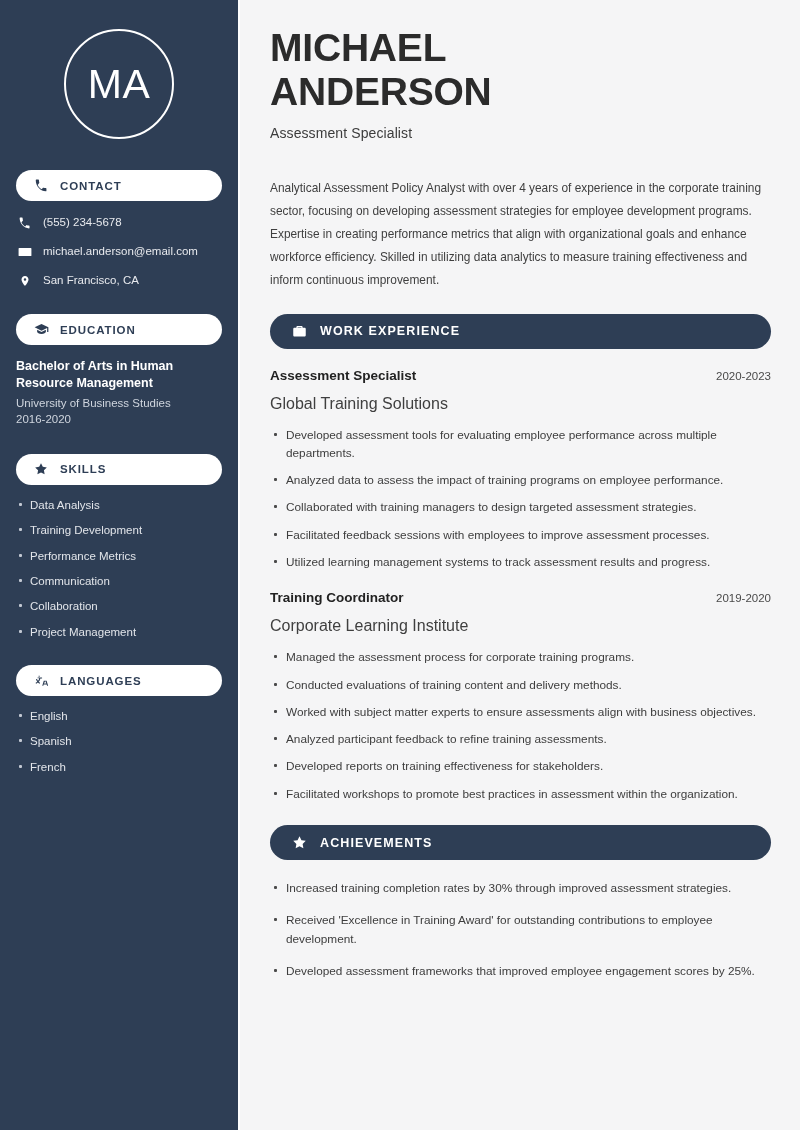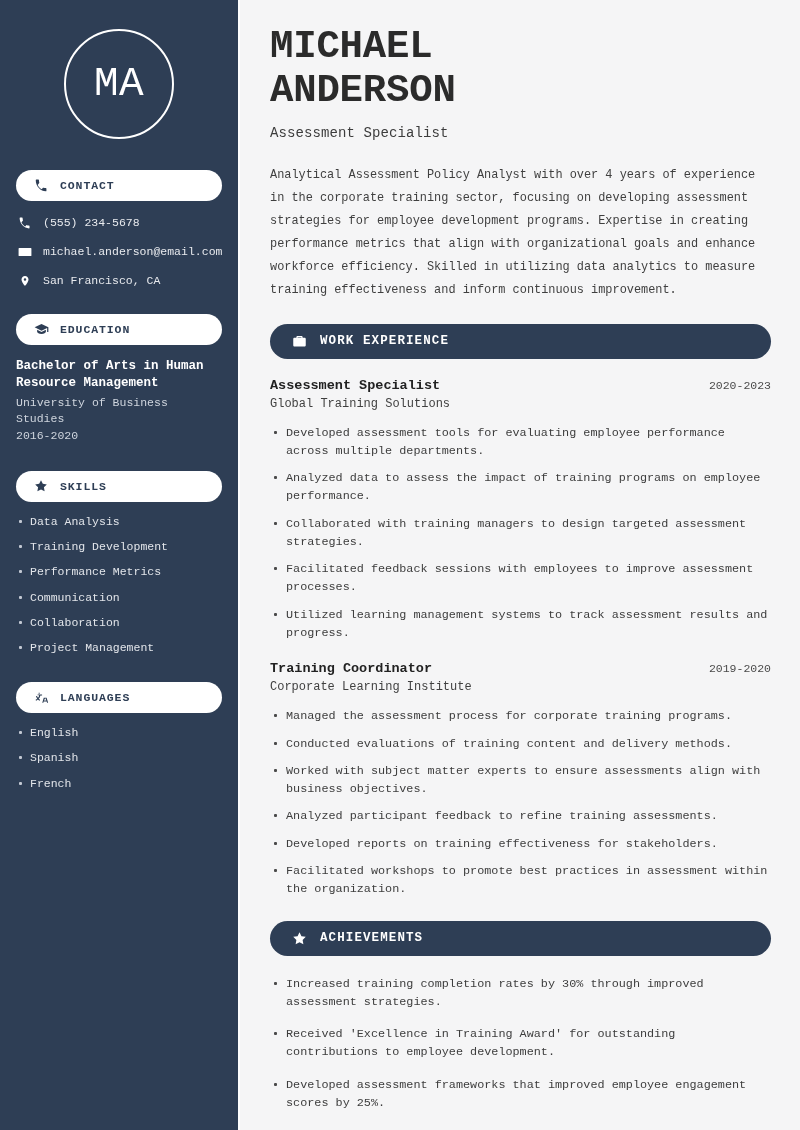--- a/index.html
+++ b/index.html
@@ -13,21 +13,20 @@
     font-family: "Liberation Sans", sans-serif;
     -webkit-font-smoothing: antialiased;
   }
   .page {
     position: relative;
     width: 800px;
     height: 1130px;
     background: #f5f5f6;
     display: flex;
     overflow: hidden;
-    font-family: Liberation Mono, monospace;
   }
 
   
   .sidebar {
     width: 238px;
     min-width: 238px;
     background: #2e3e55;
     color: #ffffff;
     padding: 0;
     position: relative;
@@ -169,21 +168,21 @@
   .job-title {
     font-size: 14px;
     color: #3c3c3c;
     margin-top: 12px;
     letter-spacing: 0.1px;
   }
   .summary {
     font-size: 11.9px;
     color: #3f3f3f;
     line-height: 1.92;
-    margin-top: 23px;
+    margin-top: 36px;
     text-align: left;
   }
 
   .section-bar {
     margin-top: 22px;
     height: 35px;
     background: #2e3e55;
     border-radius: 18px;
     display: flex;
     align-items: center;
@@ -216,23 +215,23 @@
     font-size: 13.5px;
     font-weight: bold;
     color: #222222;
   }
   .job-dates {
     font-size: 11.5px;
     color: #4a4a4a;
     white-space: nowrap;
   }
   .job-company {
-    font-size: 12px;
+    font-size: 16px;
     color: #3f3f3f;
-    margin-top: 4px;
+    margin-top: 12px;
   }
   .bullets {
     list-style: none;
     margin: 13px 0 0 0;
     padding: 0;
   }
   .bullets li {
     position: relative;
     font-size: 11.8px;
     color: #3d3d3d;

